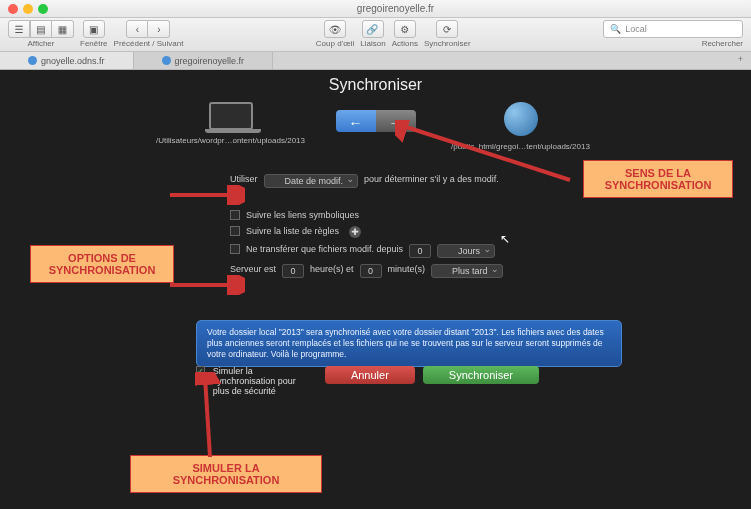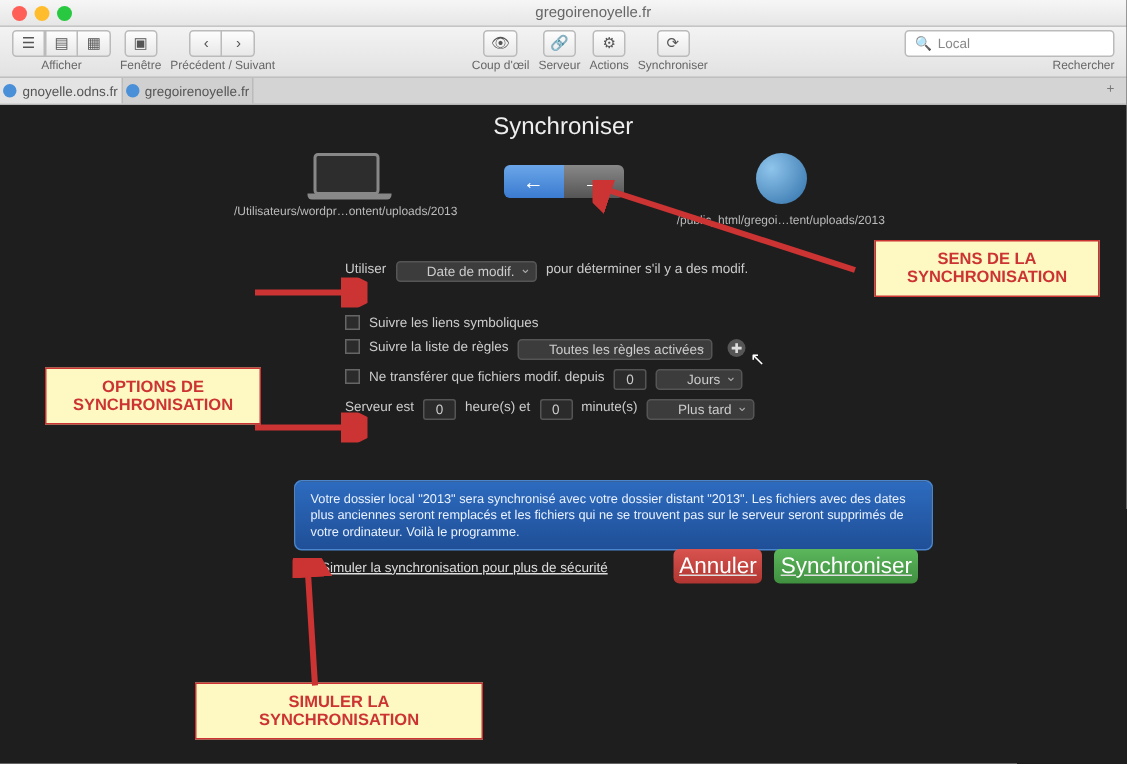--- a/index.html
+++ b/index.html
@@ -16,21 +16,21 @@
 .toolbar { height:34px; background:linear-gradient(#f3f3f3,#e2e2e2); border-bottom:1px solid #bfbfbf; display:flex; align-items:flex-start; padding:2px 8px 0; font-size:8px; color:#666; gap:6px;}
 .tgroup { display:flex; flex-direction:column; align-items:center; gap:1px;}
 .tbtn { height:18px; min-width:22px; background:linear-gradient(#fdfdfd,#e8e8e8); border:1px solid #bbb; border-radius:3px; display:flex; align-items:center; justify-content:center; font-size:10px; color:#555; padding:0 4px;}
 .tbtn.seg{border-radius:0;} .tbtn.segl{border-radius:3px 0 0 3px;} .tbtn.segr{border-radius:0 3px 3px 0; border-left:none;}
 .tseg{display:flex;}
 .spacer{flex:1;}
 .search{height:18px; width:140px; background:#fff; border:1px solid #bbb; border-radius:3px; display:flex; align-items:center; padding:0 6px; font-size:9px; color:#888; gap:4px;}
 
 
 .tabs{height:18px; background:#d4d4d4; display:flex; font-size:9px; border-bottom:1px solid #b7b7b7;}
-.tab{padding:2px 2px; border-right:1px solid #bbb; color:#555; display:flex; align-items:center; gap:4px; background:#e4e4e4;}
+.tab{padding:2px 28px; border-right:1px solid #bbb; color:#555; display:flex; align-items:center; gap:4px; background:#e4e4e4;}
 .tab.active{background:#d0d0d0;}
 .tabglobe{width:9px;height:9px;border-radius:50%;background:#4a90d9;}
 .tabplus{margin-left:auto; padding:2px 8px; color:#777;}
 
 
 .stage{background:#1e1e1e; height:439px; position:relative; color:#ddd;}
 .heading{position:absolute; top:6px; left:50%; transform:translateX(-50%); font-size:16px; color:#eee;}
 
 .mid{position:absolute; top:32px; left:0; right:0; display:flex; justify-content:center; gap:90px; align-items:flex-start;}
 .side{display:flex; flex-direction:column; align-items:center; font-size:8px; color:#bbb;}
@@ -51,27 +51,27 @@
 .sel:after{content:"⌄";position:absolute;right:3px;top:-1px;color:#aaa;}
 .chk{width:10px;height:10px;border:1px solid #666;background:#2b2b2b;display:inline-flex;align-items:center;justify-content:center;font-size:8px;color:#6cf;}
 .chk.on:before{content:"✓";color:#7fdc7f;}
 .num{width:22px;text-align:center;background:#2b2b2b;border:1px solid #555;border-radius:2px;color:#ccc;font-size:9px;padding:1px 0;}
 .plus{width:12px;height:12px;border-radius:50%;background:#555;display:inline-flex;align-items:center;justify-content:center;color:#ddd;font-size:9px;margin-left:4px;}
 
 
 .notice{position:absolute; top:250px; left:196px; width:426px; background:linear-gradient(#2d6bbf,#1f4f97); border:1px solid #4a86d0; border-radius:5px; padding:6px 10px; font-size:8.5px; color:#eaf2ff; line-height:1.3;}
 
 
-.bottom{position:absolute; top:296px; left:196px; width:416px; display:flex; align-items:center; gap:8px; font-size:9px;text-decoration:underline;}
-.pill{padding:3px 4px;border-radius:4px;font-size:15px;color:#fff;}
+.bottom{position:absolute; top:296px; left:196px; width:343px; display:flex; align-items:flex-start; gap:8px; font-size:9px;}
+.pill{padding:3px 26px;border-radius:4px;font-size:11px;color:#fff;}
 .pill.cancel{background:linear-gradient(#d9534f,#b03530);}
 .pill.go{background:linear-gradient(#5cb85c,#3f8f3f);}
 
 
-.callout{position:absolute; background:#fef9c3; border:1px solid #c33; padding:6px 10px; font-size:11px; font-weight:700; color:#c33; text-align:center;}
+.callout{position:absolute; background:#fdba74; border:1px solid #c33; padding:6px 10px; font-size:11px; font-weight:700; color:#c33; text-align:center;}
 .arrow{position:absolute; pointer-events:none;}
 .cursor{position:absolute; font-size:12px; color:#fff;}
 </style>
 </head>
 <body>
 
 <div class="titlebar">
   <div class="traffic">
     <div class="dot red"></div>
     <div class="dot yellow"></div>
@@ -100,21 +100,21 @@
     </div>
     <span>Précédent / Suivant</span>
   </div>
   <div class="spacer"></div>
   <div class="tgroup">
       <div class="tbtn">👁</div>
       <span>Coup d'œil</span>
     </div>
   <div class="tgroup">
       <div class="tbtn">🔗</div>
-      <span>Serveur</span>
+      <span>Liaison</span>
     </div>
   <div class="tgroup">
       <div class="tbtn">⚙</div>
       <span>Actions</span>
     </div>
   <div class="tgroup">
       <div class="tbtn">⟳</div>
       <span>Synchroniser</span>
     </div>
   <div class="spacer"></div>
@@ -167,21 +167,20 @@
     <div class="row">
         <span class="chk on"></span>
       </div>
     <div class="row">
         <span class="chk"></span>
         <span>Suivre les liens symboliques</span>
       </div>
     <div class="row">
       <span class="chk"></span>
       <span>Suivre la liste de règles</span>
-      <span class="sel" style="width:130px">Toutes les règles activées</span>
       <span class="plus">✚</span>
     </div>
     <div class="row">
       <span class="chk"></span>
       <span>Ne transférer que fichiers modif. depuis</span>
       <span class="num">0</span>
       <span class="sel">Jours</span>
     </div>
     <div class="row">
       <span>Serveur est</span>

